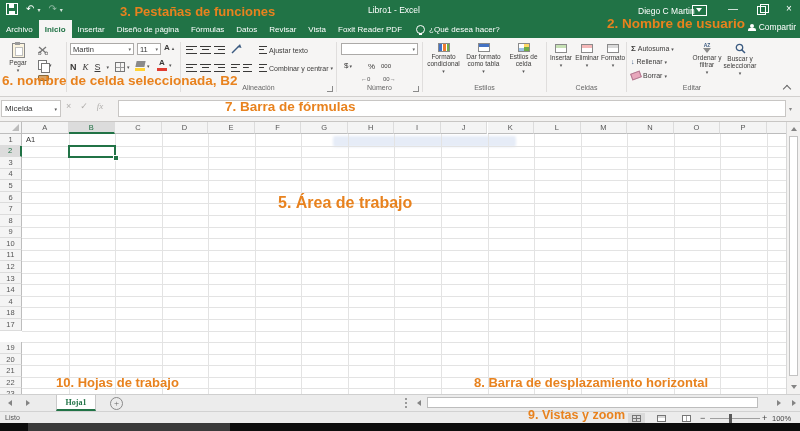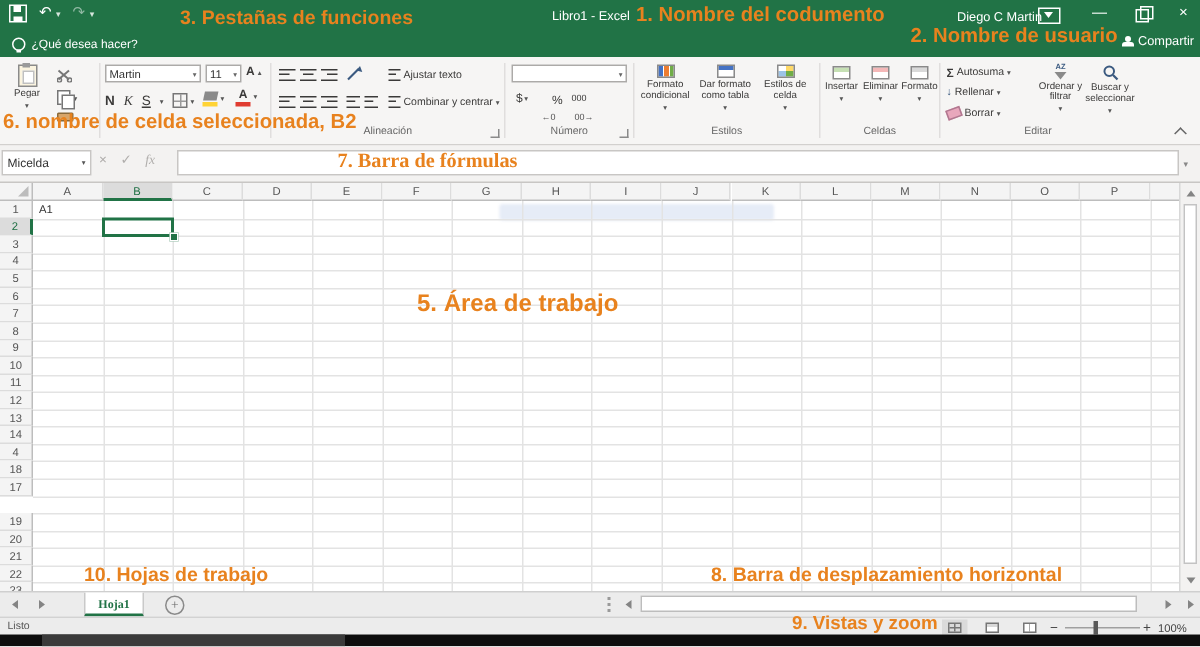--- a/index.html
+++ b/index.html
@@ -169,20 +169,31 @@
     </div>
     <span class="doc-title">Libro1 - Excel</span>
     <span class="user-name">Diego C Martin</span>
     <span class="ribopt"></span>
     <span class="winbtn" style="left:722px;">—</span>
     <span class="restore-ico"></span>
     <span class="winbtn" style="left:778px;">×</span>
   </div>
 
   <div class="tabrow">
+    <div id="tab-strip" style="display:flex;">
+        <div class="tab">Archivo</div>
+        <div class="tab active">Inicio</div>
+        <div class="tab">Insertar</div>
+        <div class="tab">Diseño de página</div>
+        <div class="tab">Fórmulas</div>
+        <div class="tab">Datos</div>
+        <div class="tab">Revisar</div>
+        <div class="tab">Vista</div>
+        <div class="tab">Foxit Reader PDF</div>
+      </div>
     <div class="tellme">
       <span class="bulb"></span>
       <span>¿Qué desea hacer?</span>
     </div>
   </div>
   <div class="share">
     <span class="person"></span>
     <span>Compartir</span>
   </div>
 
@@ -522,23 +533,22 @@
     <div class="ztrack"></div>
     <div class="zhandle"></div>
     <span class="zoomtxt" style="left:762px;">+</span>
     <span class="zoomlvl">100%</span>
   </div>
 
   <div class="taskbar">
     <div class="taskseg"></div>
   </div>
 
-  <span class="ann" style="left:424px;top:2px;font-size:13.5px;">1. Nombre del codumento</span>
   <span class="ann" style="left:607px;top:16px;font-size:13.5px;">2. Nombre de usuario</span>
   <span class="ann" style="left:120px;top:4px;font-size:13px;">3. Pestañas de funciones</span>
   <span class="ann" style="left:278px;top:194px;font-size:16px;">5. Área de trabajo</span>
   <span class="ann" style="left:2px;top:73px;font-size:13.5px;">6. nombre de celda seleccionada, B2</span>
-  <span class="ann" style="left:225px;top:99px;font-size:13.5px;font-family:Liberation Serif, serif;">7. Barra de fórmulas</span>
+  <span class="ann" style="left:225px;top:99px;font-size:13.5px;">7. Barra de fórmulas</span>
   <span class="ann" style="left:474px;top:375px;font-size:13px;">8. Barra de desplazamiento horizontal</span>
   <span class="ann" style="left:528px;top:408px;font-size:12.5px;">9. Vistas y zoom</span>
   <span class="ann" style="left:56px;top:375px;font-size:13px;">10. Hojas de trabajo</span>
 
 </div>
 
 </body></html>

